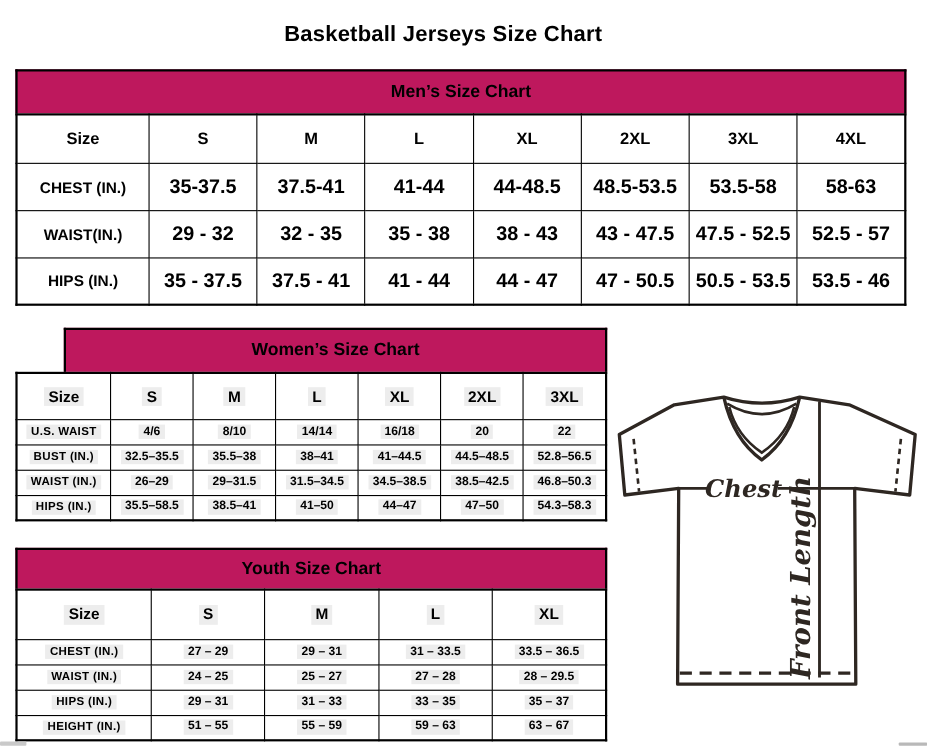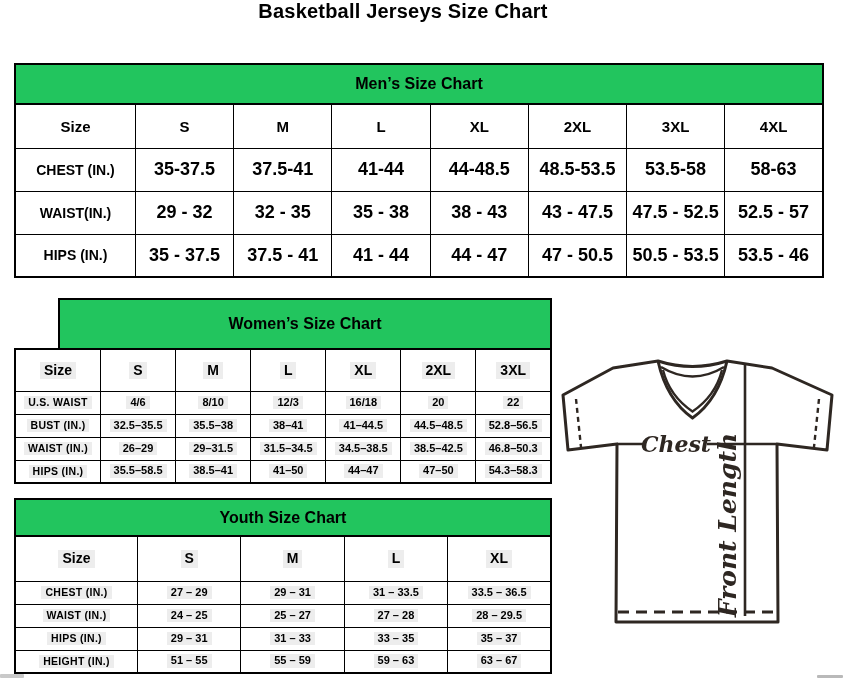--- a/index.html
+++ b/index.html
@@ -1,26 +1,26 @@
 <!DOCTYPE html>
 <html><head>
 <meta charset="utf-8">
 <style>
   html,body{margin:0;padding:0;}
   body{
     width:843px;height:679px;position:relative;background:#ffffff;
     font-family:"Liberation Sans",sans-serif;color:#000;overflow:hidden;
   }
   .page-title{
-    position:absolute;top:0;left:0;width:806px;text-align:center;
+    position:absolute;top:20px;left:0;width:806px;text-align:center;
     font-size:20px;font-weight:bold;letter-spacing:0.2px;
   }
   .chart{position:absolute;}
   .band{
-    background:#22c55e;border:2.5px solid #000;border-bottom:none;
+    background:#be185d;border:2.5px solid #000;border-bottom:none;
     display:flex;align-items:center;justify-content:center;
     font-weight:bold;font-size:16px;box-sizing:border-box;
   }
   table{
     border-collapse:collapse;table-layout:fixed;width:100%;
     border:2.5px solid #000;
   }
   th,td{
     border:1.6px solid #000;text-align:center;vertical-align:middle;
     font-weight:bold;padding:0;overflow:hidden;white-space:nowrap;
@@ -105,39 +105,39 @@
           <td>44 - 47</td>
           <td>47 - 50.5</td>
           <td>50.5 - 53.5</td>
           <td>53.5 - 46</td>
         </tr>
       </tbody>
   </table>
 </div>
 
 <div class="chart" style="left:14px;top:298px;width:538px;">
-  <div class="band" style="height:50px;margin-left:44px;">Women’s Size Chart</div>
+  <div class="band" style="height:40px;margin-left:44px;">Women’s Size Chart</div>
   <table class="tbl-women tbl-sm hl-cells">
     <thead>
         <tr>
           <th class="corner"><span class="hl">Size</span></th>
           <th class="col"><span class="hl">S</span></th>
           <th class="col"><span class="hl">M</span></th>
           <th class="col"><span class="hl">L</span></th>
           <th class="col"><span class="hl">XL</span></th>
           <th class="col"><span class="hl">2XL</span></th>
           <th class="col"><span class="hl">3XL</span></th>
         </tr>
       </thead>
     <tbody>
         <tr>
           <th class="rowlbl"><span class="hl">U.S. WAIST</span></th>
           <td><span class="hl">4/6</span></td>
           <td><span class="hl">8/10</span></td>
-          <td><span class="hl">12/3</span></td>
+          <td><span class="hl">14/14</span></td>
           <td><span class="hl">16/18</span></td>
           <td><span class="hl">20</span></td>
           <td><span class="hl">22</span></td>
         </tr>
         <tr>
           <th class="rowlbl"><span class="hl">BUST (IN.)</span></th>
           <td><span class="hl">32.5–35.5</span></td>
           <td><span class="hl">35.5–38</span></td>
           <td><span class="hl">38–41</span></td>
           <td><span class="hl">41–44.5</span></td>

